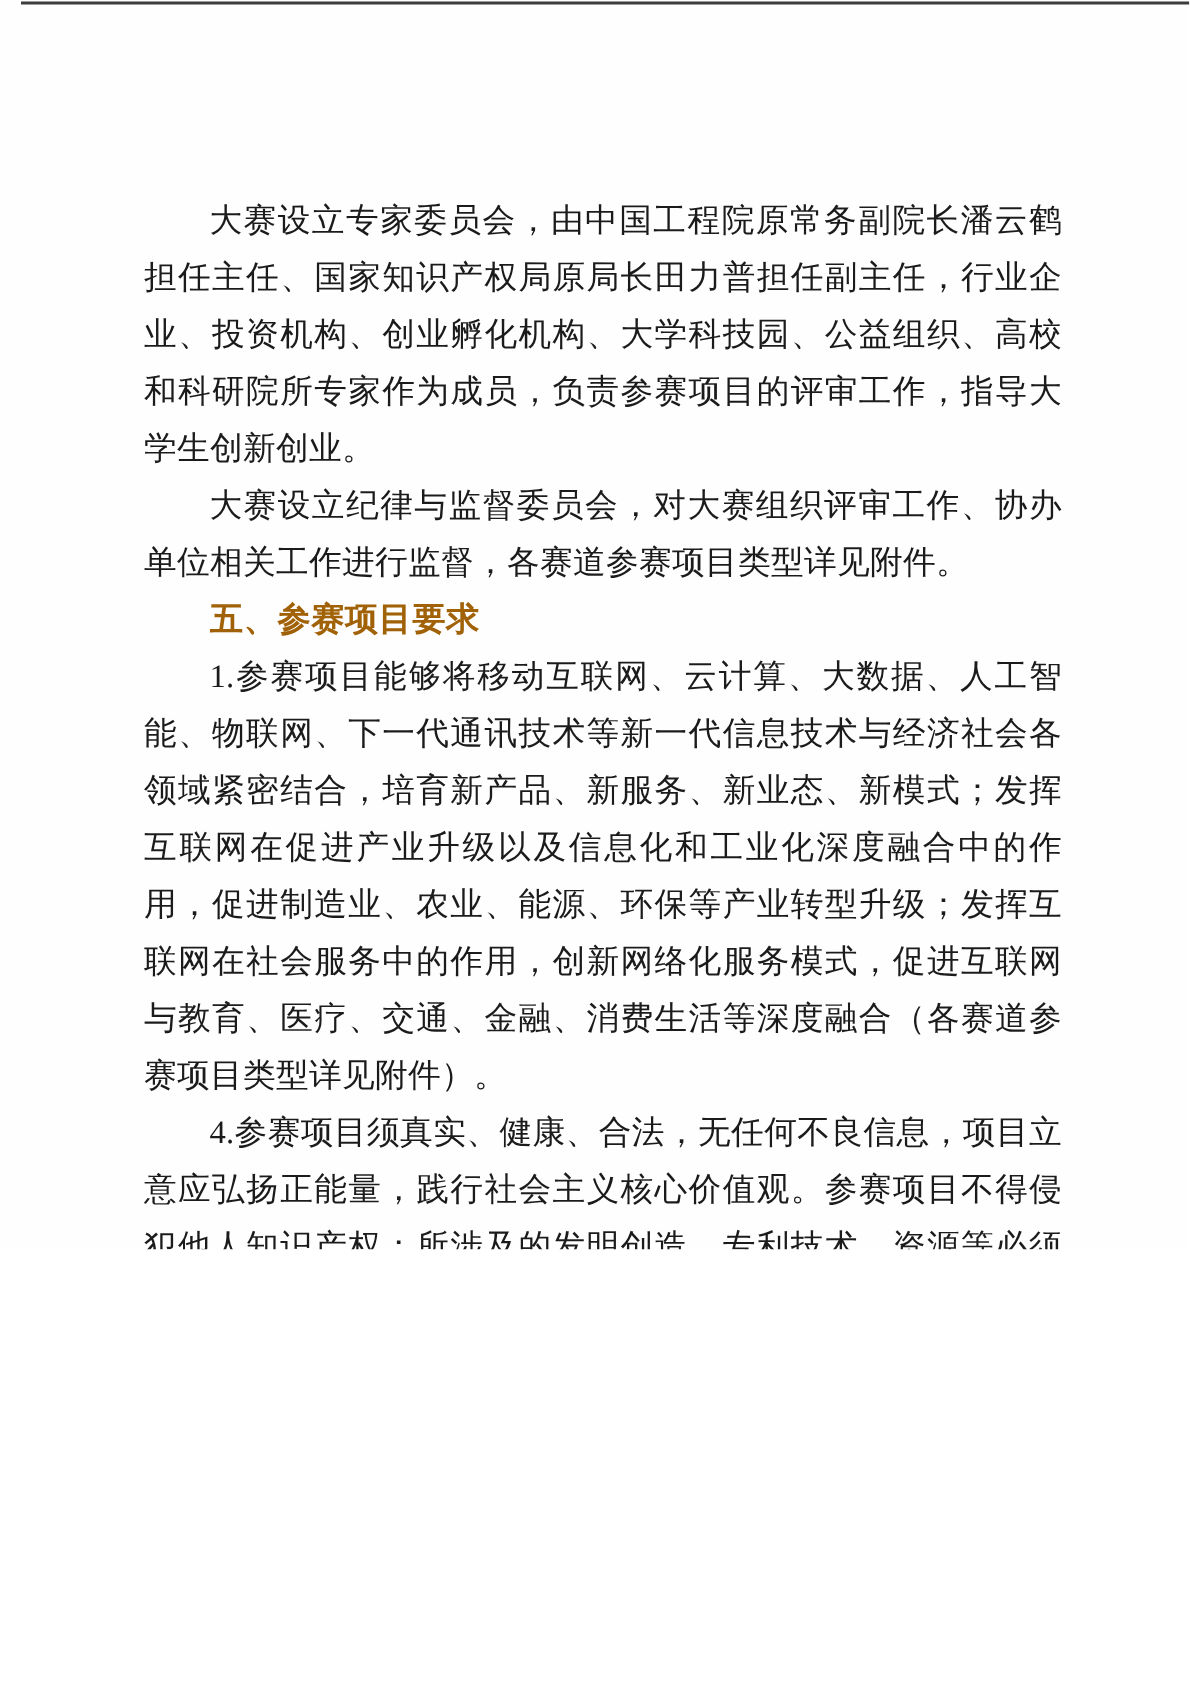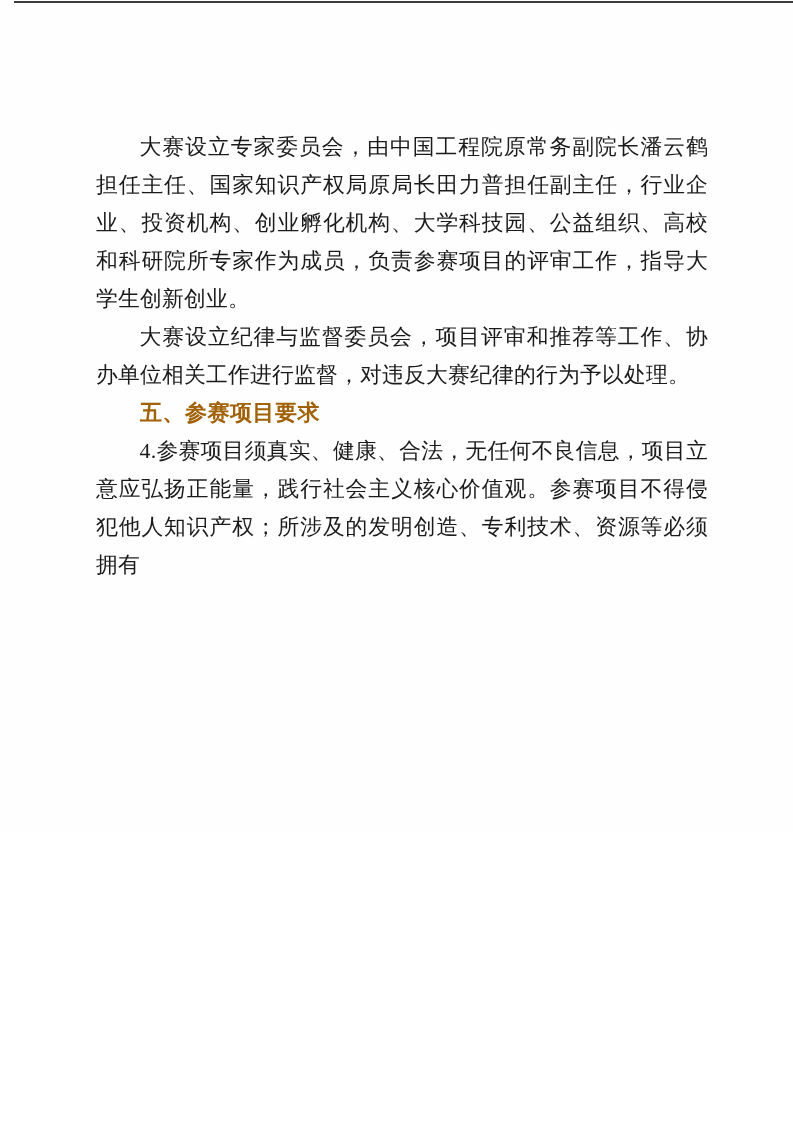--- a/index.html
+++ b/index.html
@@ -66,20 +66,21 @@
 </style>
 </head>
 <body>
 
 <div class="page">
 
   <div class="scan-artifact"></div>
 
   <div class="content">
     <p class="para">大赛设立专家委员会，由中国工程院原常务副院长潘云鹤担任主任、国家知识产权局原局长田力普担任副主任，行业企业、投资机构、创业孵化机构、大学科技园、公益组织、高校和科研院所专家作为成员，负责参赛项目的评审工作，指导大学生创新创业。</p>
-    <p class="para">大赛设立纪律与监督委员会，项目评审和推荐等工作、协办单位相关工作进行监督，对违反大赛纪律的行为予以处理。</p>
+    <p class="para">大赛设立纪律与监督委员会，对大赛组织评审工作、协办单位相关工作进行监督，各赛道参赛项目类型详见附件。</p>
     <h2 class="heading">五、参赛项目要求</h2>
+    <p class="para">1.参赛项目能够将移动互联网、云计算、大数据、人工智能、物联网、下一代通讯技术等新一代信息技术与经济社会各领域紧密结合，培育新产品、新服务、新业态、新模式；发挥互联网在促进产业升级以及信息化和工业化深度融合中的作用，促进制造业、农业、能源、环保等产业转型升级；发挥互联网在社会服务中的作用，创新网络化服务模式，促进互联网与教育、医疗、交通、金融、消费生活等深度融合（各赛道参赛项目类型详见附件）。</p>
     <p class="para">4.参赛项目须真实、健康、合法，无任何不良信息，项目立意应弘扬正能量，践行社会主义核心价值观。参赛项目不得侵犯他人知识产权；所涉及的发明创造、专利技术、资源等必须拥有</p>
   </div>
 
   <div class="page-number">— 4 —</div>
 
 </div>
 
 </body></html>

